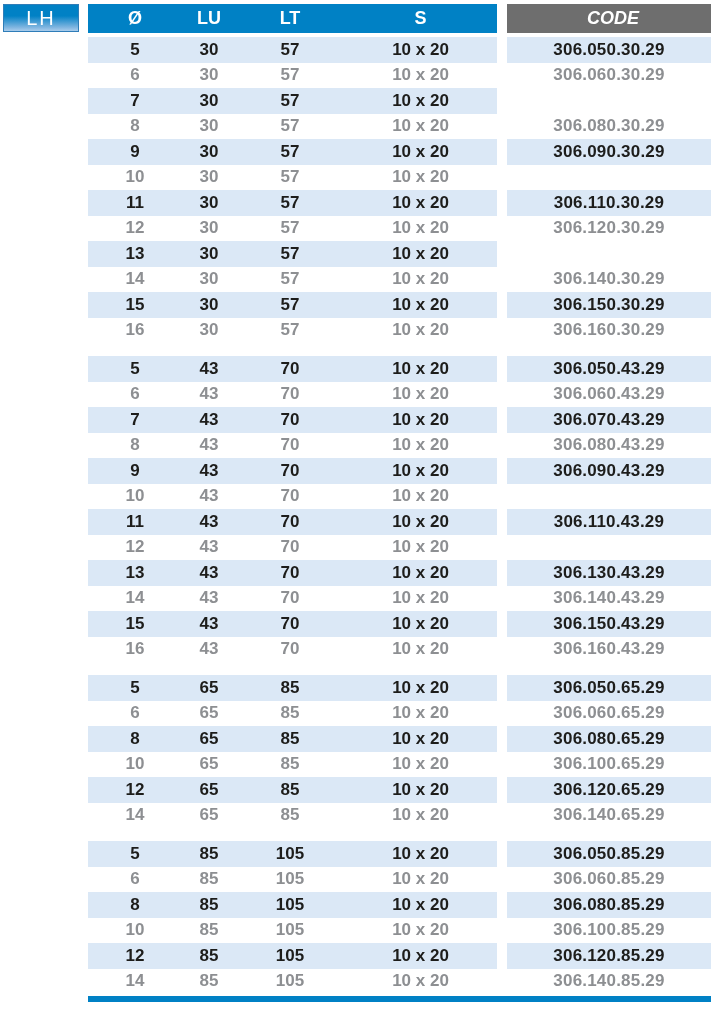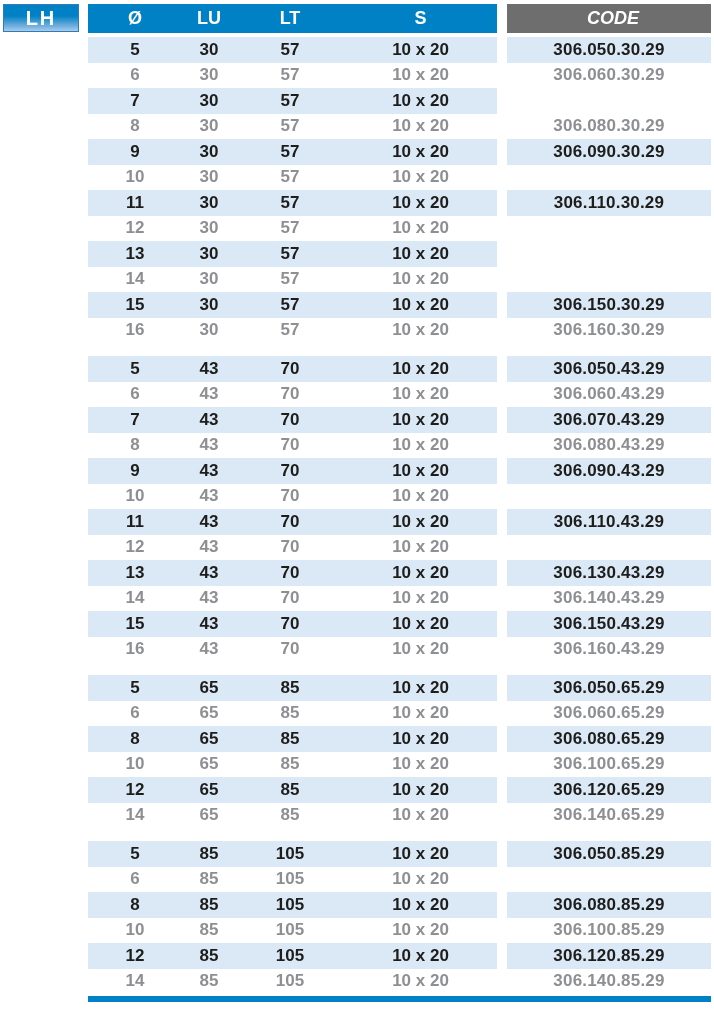--- a/index.html
+++ b/index.html
@@ -19,21 +19,21 @@
   .lh-badge {
     position: absolute;
     left: 3px;
     top: 4px;
     width: 76px;
     height: 28px;
     box-sizing: border-box;
     border: 1px solid var(--badge-border);
     background: linear-gradient(180deg, var(--accent) 0%, var(--accent) 42%, #7db4e0 85%, #a9cdec 100%);
     color: #ffffff;
-    font-weight: bold;
+    font-weight: normal;
     font-size: 20px;
     letter-spacing: 2px;
     display: flex;
     align-items: center;
     justify-content: center;
   }
   
   .table {
     position: absolute;
     left: 88px;
@@ -185,36 +185,38 @@
             </div>
             <div class="row-code">306.110.30.29</div>
           </div>
           <div class="row plain">
             <div class="row-main">
               <span>12</span>
               <span>30</span>
               <span>57</span>
               <span>10 x 20</span>
             </div>
+            <div class="row-code">306.120.30.29</div>
           </div>
           <div class="row stripe">
             <div class="row-main">
               <span>13</span>
               <span>30</span>
               <span>57</span>
               <span>10 x 20</span>
             </div>
           </div>
           <div class="row plain">
             <div class="row-main">
               <span>14</span>
               <span>30</span>
               <span>57</span>
               <span>10 x 20</span>
             </div>
+            <div class="row-code">306.140.30.29</div>
           </div>
           <div class="row stripe">
             <div class="row-main">
               <span>15</span>
               <span>30</span>
               <span>57</span>
               <span>10 x 20</span>
             </div>
             <div class="row-code">306.150.30.29</div>
           </div>
@@ -402,20 +404,21 @@
             </div>
             <div class="row-code">306.050.85.29</div>
           </div>
           <div class="row plain">
             <div class="row-main">
               <span>6</span>
               <span>85</span>
               <span>105</span>
               <span>10 x 20</span>
             </div>
+            <div class="row-code">306.060.85.29</div>
           </div>
           <div class="row stripe">
             <div class="row-main">
               <span>8</span>
               <span>85</span>
               <span>105</span>
               <span>10 x 20</span>
             </div>
             <div class="row-code">306.080.85.29</div>
           </div>

